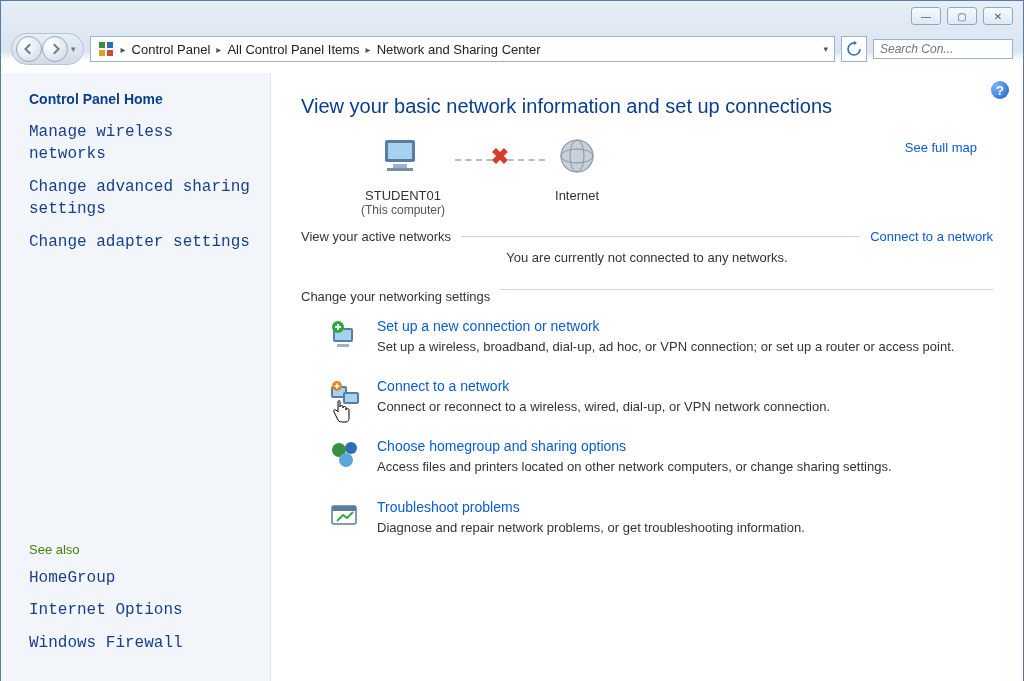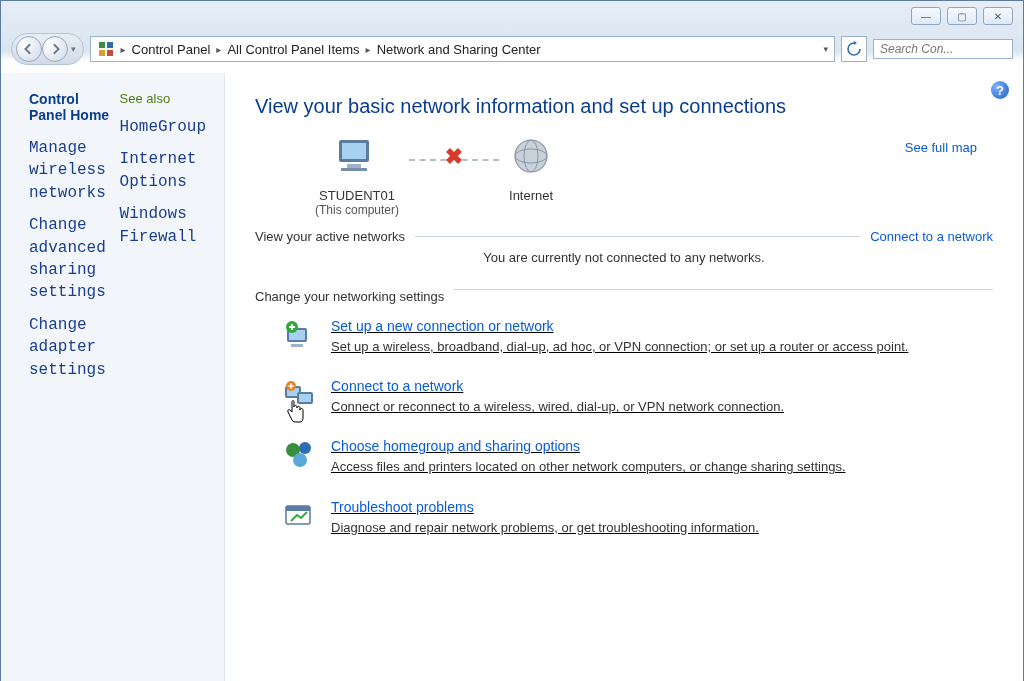--- a/index.html
+++ b/index.html
@@ -90,26 +90,26 @@
       background: transparent;
     }
 
     .body-area {
       display: flex;
       height: calc(681px - 72px);
       background: #fff;
     }
 
     .sidebar {
-      width: 224px;
+      width: 270px;
       background: #f2f6fb;
       padding: 18px 18px 18px 28px;
       border-right: 1px solid #e0e6ee;
       display: flex;
-      flex-direction: row;
+      flex-direction: column;
     }
     .sidebar .section { margin-bottom: 22px; }
     .sidebar .heading {
       color: #0a3e8c; font-size: 14px; font-weight: 600; margin-bottom: 14px;
     }
     .sidebar .link {
       color: #1a3e8c; font-size: 16px; margin-bottom: 10px; cursor: pointer;
       line-height: 1.4;
       font-family: Liberation Mono, monospace;
     }
@@ -174,21 +174,21 @@
     }
 
     .settings-hdr {
       font-size: 13px; color: #333; display: flex; gap: 10px;
       margin-bottom: 14px;
     }
     .settings-hdr .hr { flex: 1; border-top: 1px solid #ccd3dc; height: 0; }
 
     .task {
       display: flex; align-items: flex-start; gap: 14px;
-      margin-bottom: 22px; padding-left: 28px; text-decoration: underline;
+      margin-bottom: 22px; padding-left: 28px;
     }
     .task-icon {
       width: 34px; height: 34px; flex-shrink: 0;
       display: flex; align-items: center; justify-content: center;
     }
     .task-body { flex: 1; }
     .task-title { color: #0a5bd3; font-size: 14px; cursor: pointer; margin-bottom: 4px; }
     .task-desc { color: #333; font-size: 13px; line-height: 1.4; }
 
     .cursor-hand {

